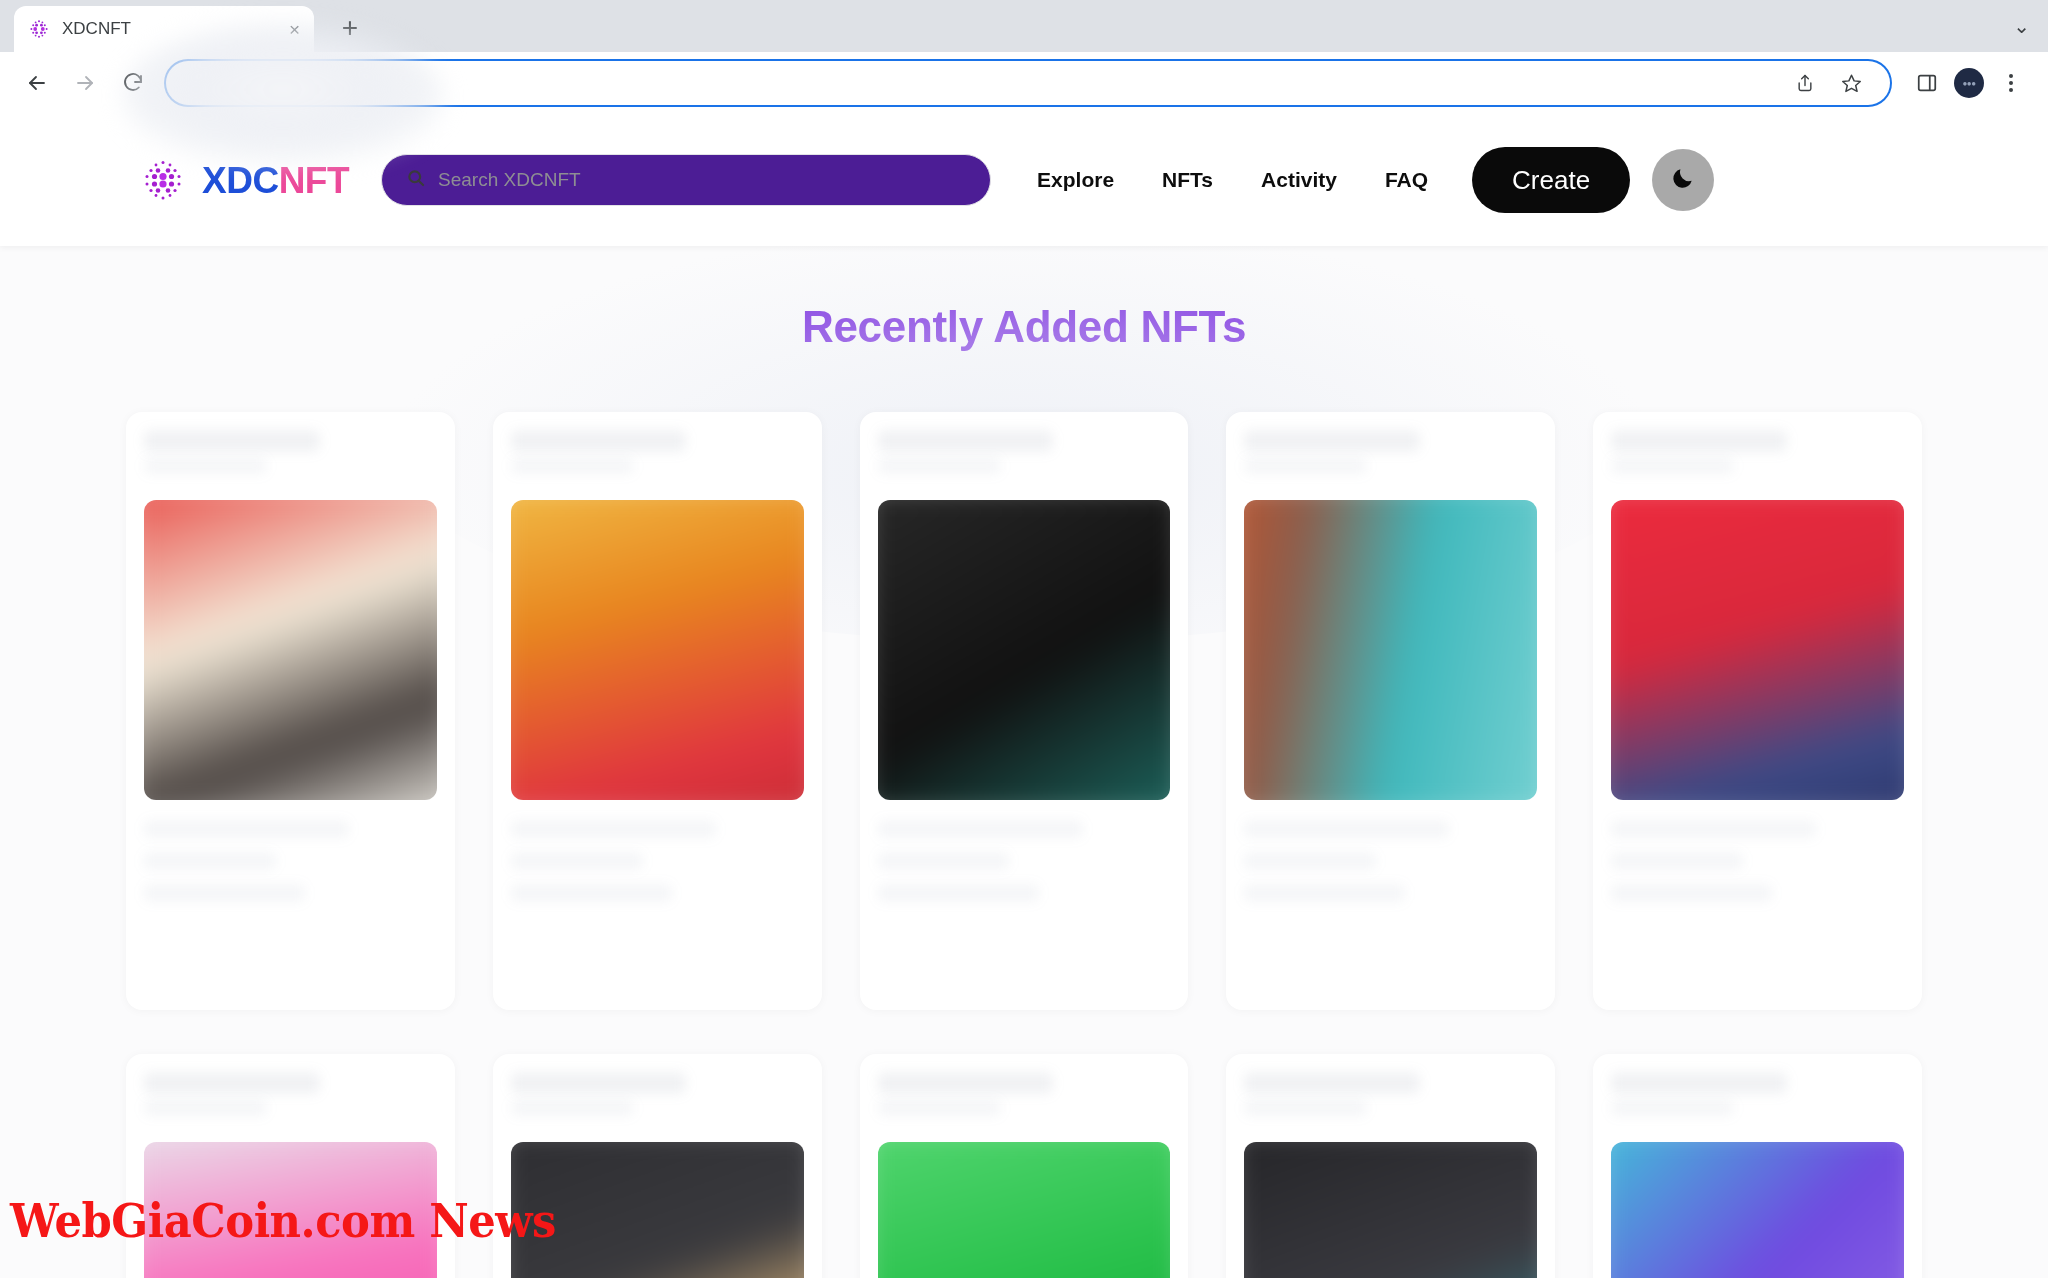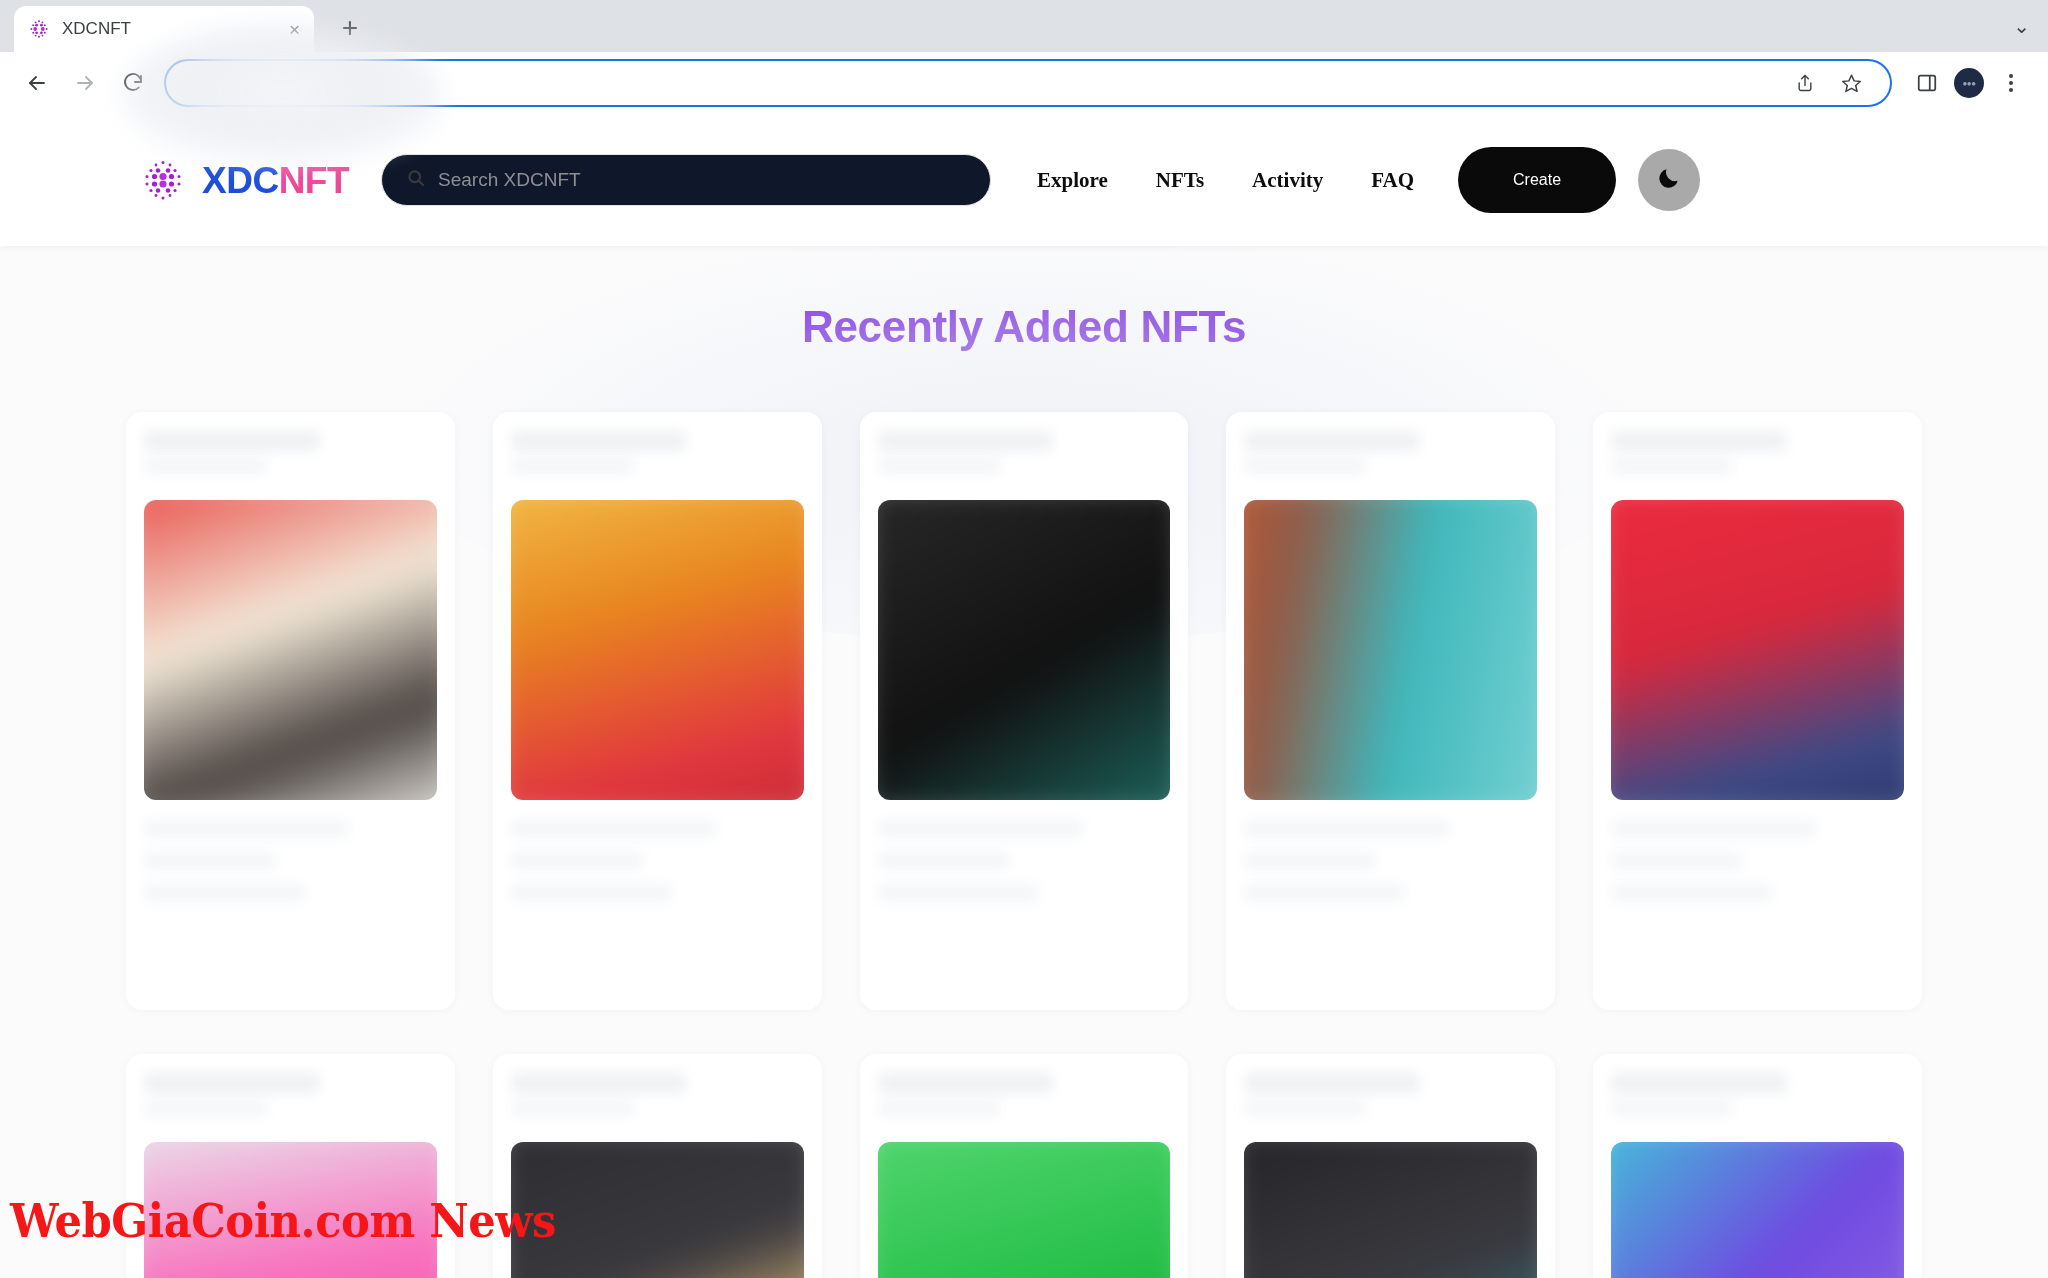--- a/index.html
+++ b/index.html
@@ -57,31 +57,31 @@
     box-shadow:0 2px 6px rgba(0,0,0,0.05);
   }
   .brand { display:flex; align-items:center; gap:16px; flex:0 0 auto; }
   .brand-mark { width:46px; height:46px; position:relative; }
   .brand-text { font-size:37px; letter-spacing:-0.5px; line-height:1; white-space:nowrap; }
   .brand-text .b1 { font-weight:bold; color:#1d4ed8; }
   .brand-text .b2 { font-weight:700; color:#ec4899; }
 
   .searchbox {
     width:610px; height:52px; margin-left:32px; border:1px solid #e2e2e6; border-radius:26px;
-    background:#0f172a; display:flex; align-items:center; padding:0 24px; gap:12px; flex:0 0 auto;
+    background:#4c1d95; display:flex; align-items:center; padding:0 24px; gap:12px; flex:0 0 auto;
   }
   .searchbox .ph { font-size:19px; color:#8e8e93; }
 
-  .nav { display:flex; align-items:center; gap:48px; margin-left:46px; flex:0 0 auto;font-family:Liberation Serif, serif; }
+  .nav { display:flex; align-items:center; gap:48px; margin-left:46px; flex:0 0 auto; }
   .nav a { font-size:21px; font-weight:bold; color:#0d0d0d; text-decoration:none; white-space:nowrap; }
 
   .btn-pill {
     height:66px; border-radius:33px; background:#0a0a0a; color:#ffffff;
     display:flex; align-items:center; justify-content:center;
-    font-size:16px; border:none; cursor:pointer; white-space:nowrap;
+    font-size:26px; border:none; cursor:pointer; white-space:nowrap;
   }
   .btn-create { width:158px; margin-left:44px; flex:0 0 auto; }
   .btn-wallet { width:240px; margin-left:20px; flex:0 0 auto; }
   .theme-toggle {
     width:62px; height:62px; border-radius:50%; background:#a9a9a9; margin-left:22px;
     display:flex; align-items:center; justify-content:center; flex:0 0 auto; cursor:pointer;
   }
 
   .content { position:relative; padding-top:0; }
   .page-title {

